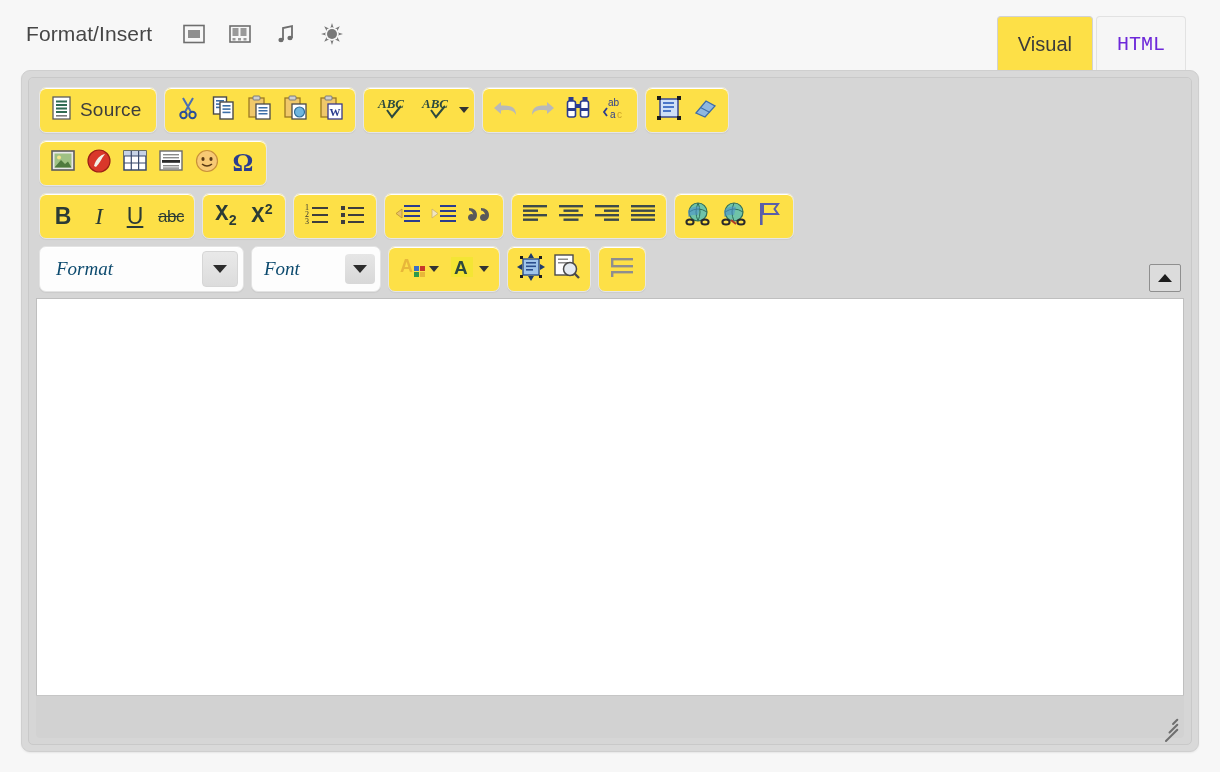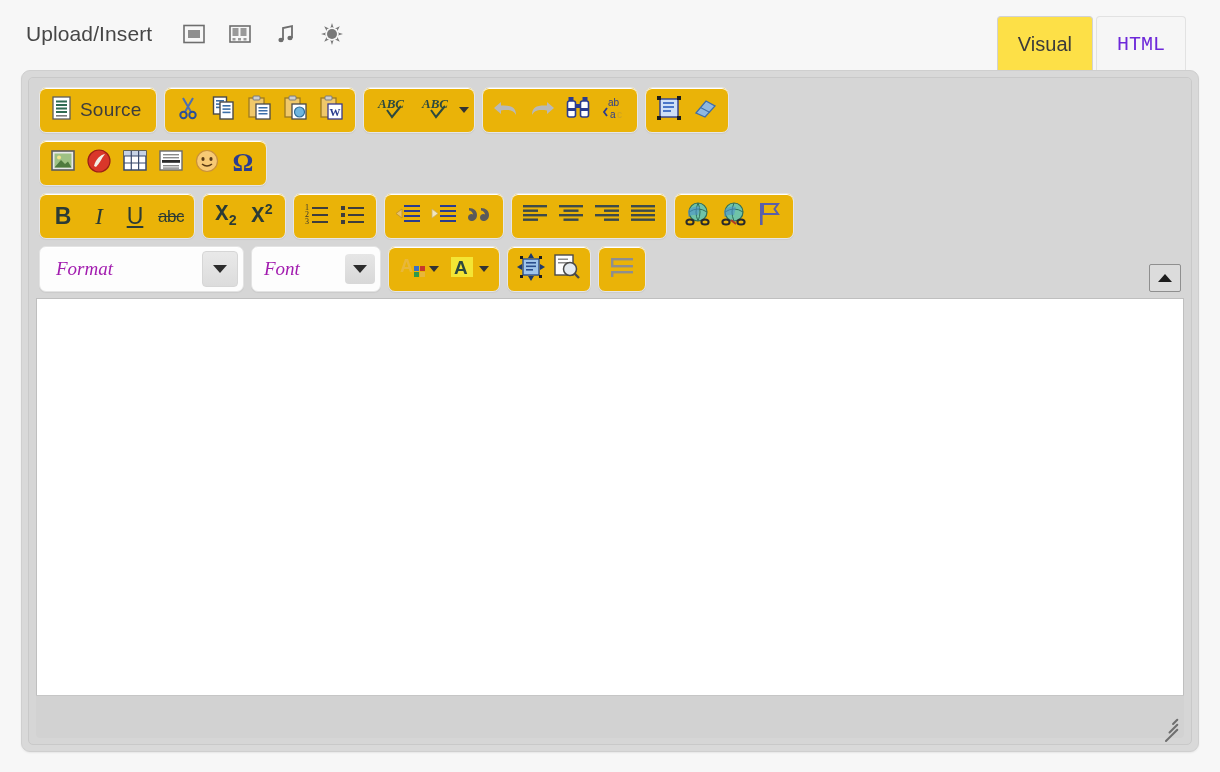--- a/index.html
+++ b/index.html
@@ -120,21 +120,21 @@
     display: flex;
     align-items: center;
     flex-wrap: nowrap;
     gap: 7px;
     padding: 2px 4px 3px 6px;
     min-height: 48px;
   }
   .tgroup {
     display: flex;
     align-items: center;
-    background: #eab308;
+    background: #fde047;
     border: 1px solid #e6e6e6;
     border-radius: 7px;
     padding: 3px 5px;
     box-shadow: 0 1px 1px rgba(0,0,0,0.05), inset 0 1px 0 #ffffff;
     height: 46px;
     box-sizing: border-box;
   }
   .tbtn {
     width: 36px; height: 36px;
     display: inline-flex;
@@ -188,21 +188,21 @@
     height: 46px;
     box-sizing: border-box;
     padding: 0 5px 0 16px;
     box-shadow: 0 1px 1px rgba(0,0,0,0.05), inset 0 1px 0 #fff;
     cursor: pointer;
     gap: 10px;
   }
   .tselect .lbl {
     font-size: 19px;
     font-style: italic;
-    color: #a21caf;
+    color: #0c4a6e;
     font-family: "Liberation Serif", serif;
     white-space: nowrap;
   }
   .selarrow {
     width: 34px; height: 34px;
     border: 1px solid #d6d6d6;
     border-radius: 4px;
     background: linear-gradient(#e9e9e9, #dcdcdc);
     display: flex;
     align-items: center;
@@ -283,21 +283,21 @@
   .grip span:nth-child(3){ bottom: 14px; width: 8px; }
 </style>
 </head>
 <body>
 
 <div id="page">
 
   <div class="header">
 
     <div class="upload-area">
-      <span class="upload-label">Upload/Insert</span>
+      <span class="upload-label">Format/Insert</span>
 
       <div class="media-btns">
         <span class="media-btn">
           <svg width="22" height="20" viewBox="0 0 22 20">
             <rect x="1" y="1.5" width="20" height="17" fill="none" stroke="#6e6e6e" stroke-width="1.6"></rect>
             <rect x="5" y="6" width="12" height="8" fill="#8e8e8e"></rect>
           </svg>
         </span>
         <span class="media-btn">
           <svg width="22" height="20" viewBox="0 0 22 20">

